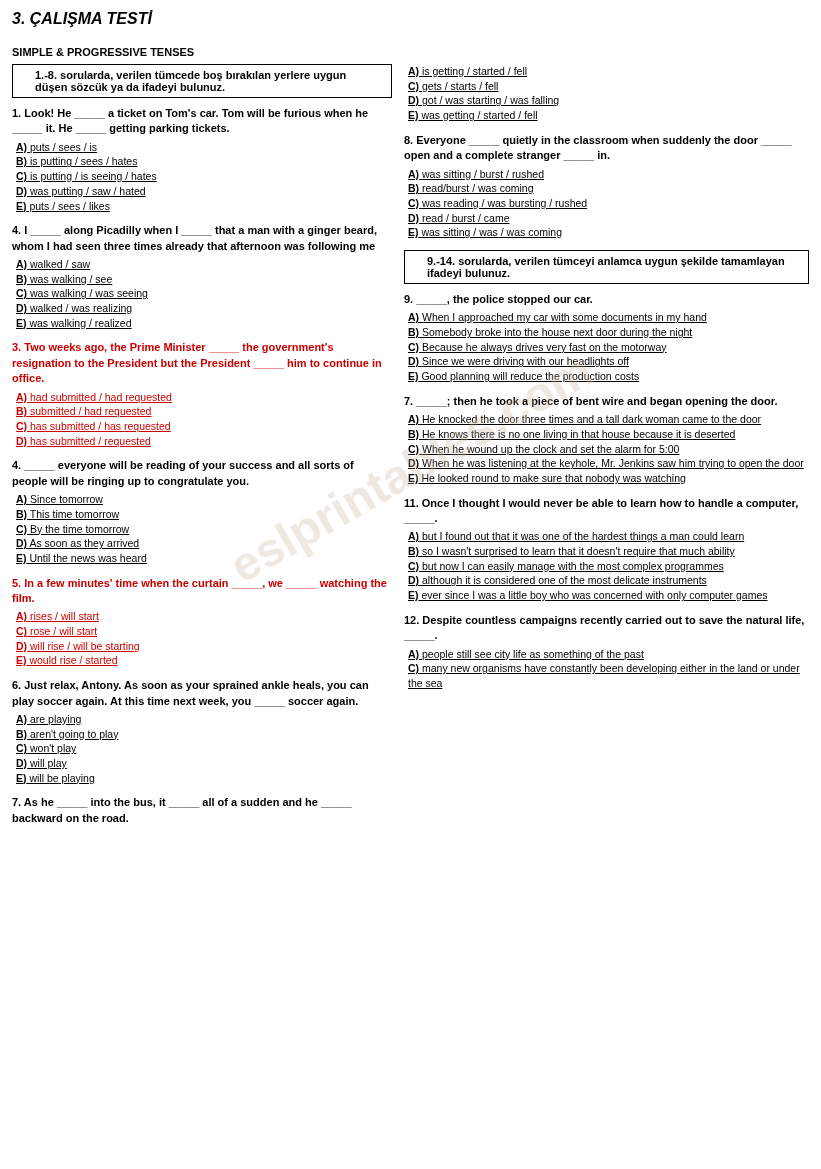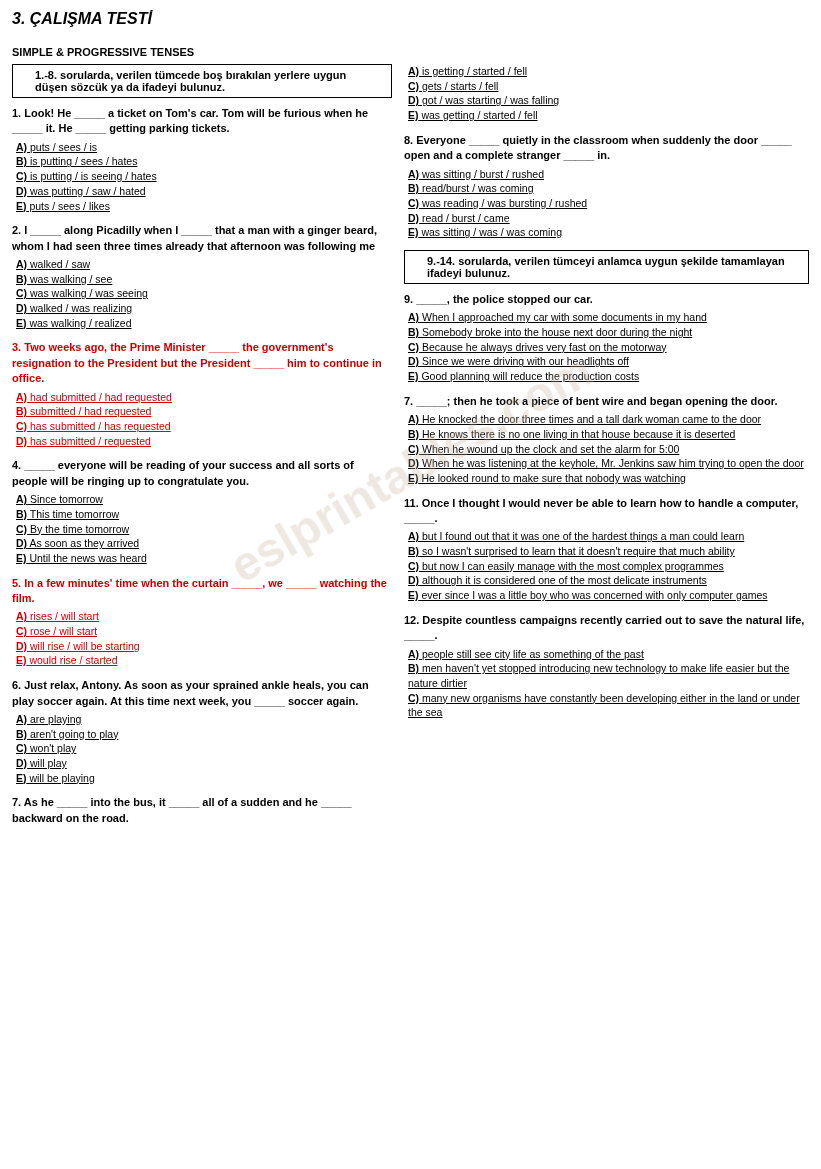--- a/index.html
+++ b/index.html
@@ -103,21 +103,21 @@
       <div class="options">
         <div class="option"><span class="opt-label">A)</span> puts / sees / is</div>
         <div class="option"><span class="opt-label">B)</span> is putting / sees / hates</div>
         <div class="option"><span class="opt-label">C)</span> is putting / is seeing / hates</div>
         <div class="option"><span class="opt-label">D)</span> was putting / saw / hated</div>
         <div class="option"><span class="opt-label">E)</span> puts / sees / likes</div>
       </div>
     </div>
 
     <div class="question-block">
-      <div class="question-text"><span class="bold">2. I _____ along Picadilly when I _____ that a man with a ginger beard, whom I had seen three times already that afternoon was following me</span></div>
+      <div class="question-text"><span class="bold">4. I _____ along Picadilly when I _____ that a man with a ginger beard, whom I had seen three times already that afternoon was following me</span></div>
       <div class="options">
         <div class="option"><span class="opt-label">A)</span> walked / saw</div>
         <div class="option"><span class="opt-label">B)</span> was walking / see</div>
         <div class="option"><span class="opt-label">C)</span> was walking / was seeing</div>
         <div class="option"><span class="opt-label">D)</span> walked / was realizing</div>
         <div class="option"><span class="opt-label">E)</span> was walking / realized</div>
       </div>
     </div>
 
     <div class="question-block">
@@ -221,19 +221,18 @@
         <div class="option"><span class="opt-label">C)</span> but now I can easily manage with the most complex programmes</div>
         <div class="option"><span class="opt-label">D)</span> although it is considered one of the most delicate instruments</div>
         <div class="option"><span class="opt-label">E)</span> ever since I was a little boy who was concerned with only computer games</div>
       </div>
     </div>
 
     <div class="question-block">
       <div class="question-text"><span class="bold">12. Despite countless campaigns recently carried out to save the natural life, _____.</span></div>
       <div class="options">
         <div class="option"><span class="opt-label">A)</span> people still see city life as something of the past</div>
-        <div class="option"><span class="opt-label">B)</span> men haven't yet stopped introducing new technology to make life easier but the nature dirtier</div>
         <div class="option"><span class="opt-label">C)</span> many new organisms have constantly been developing either in the land or under the sea</div>
       </div>
     </div>
 
   </div>
 </div>
 
 </body></html>

